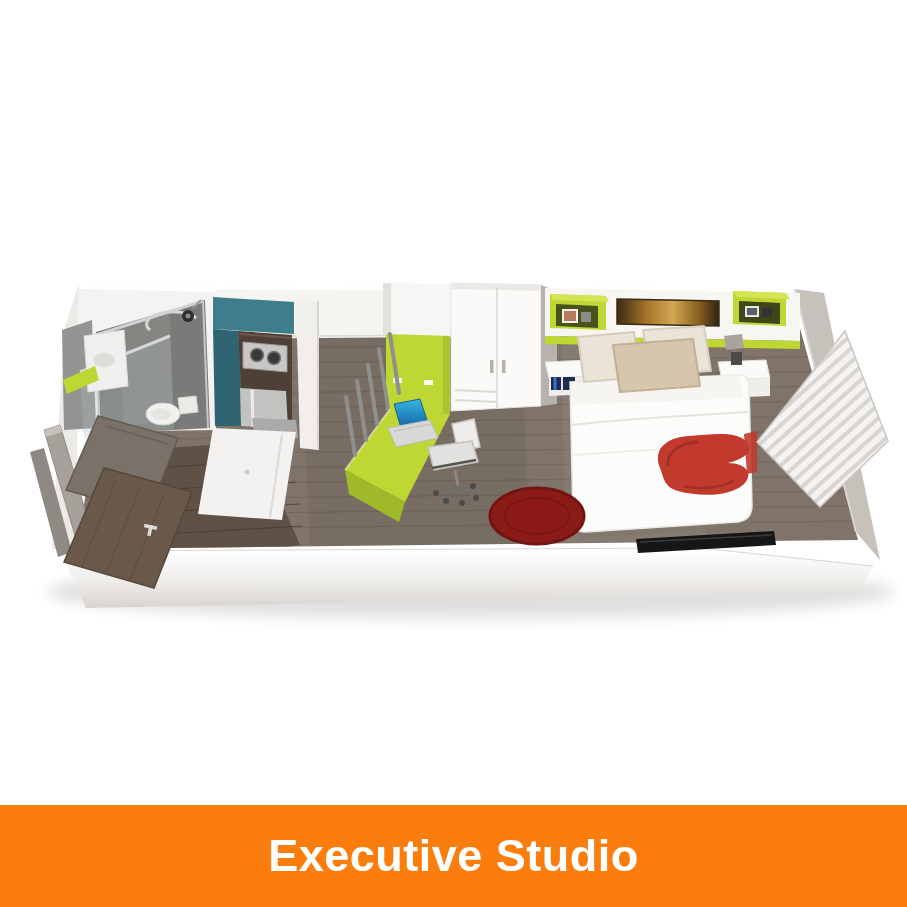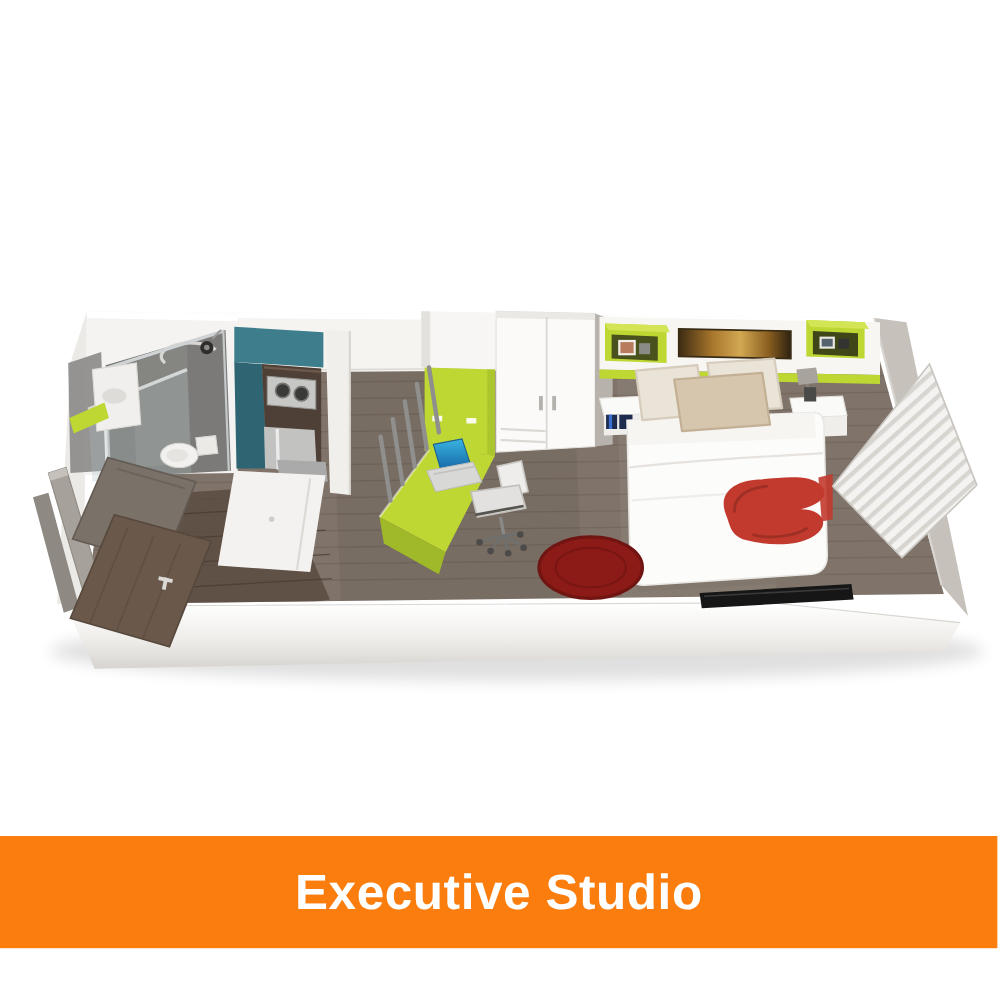--- a/index.html
+++ b/index.html
@@ -2,21 +2,21 @@
 <html style="--page_bg: #FFFFFF; --banner_orange: #FA7D0E; --banner_text: #FFFFFF; --lime: #BFD733; --lime_dark: #9FB929; --lime_light: #D3E455; --teal: #3E7D8C; --teal_dark: #2F6573; --wood: #80746A; --wood_dark: #665B51; --counter_wood: #4E4036; --steel: #C2C2C1; --rug_red: #8C1B17; --throw_red: #C23A2D; --door_brown: #6A594B; --wall_gray: #C6C1BA;"><head>
 <meta charset="utf-8">
 <style>
   html,body{margin:0;padding:0;background:#fff;}
   .stage{
     position:relative;width:907px;height:907px;overflow:hidden;
     background:var(--page_bg,#fff);
     font-family:"Liberation Sans", sans-serif;
   }
   .banner{
-    position:absolute;left:0;top:760px;width:907px;height:102px;
+    position:absolute;left:0;top:805px;width:907px;height:102px;
     background:var(--banner_orange,#FA7D0E);
     display:flex;align-items:center;justify-content:center;
   }
   .banner span{
     color:var(--banner_text,#fff);
     font-size:45px;font-weight:700;letter-spacing:.5px;
   }
   svg.floorplan{position:absolute;left:0;top:0;}
   .lime{fill:var(--lime,#BFD733);} .limeD{fill:var(--lime_dark,#9FB929);}
   .limeL{fill:var(--lime_light,#D3E455);}

